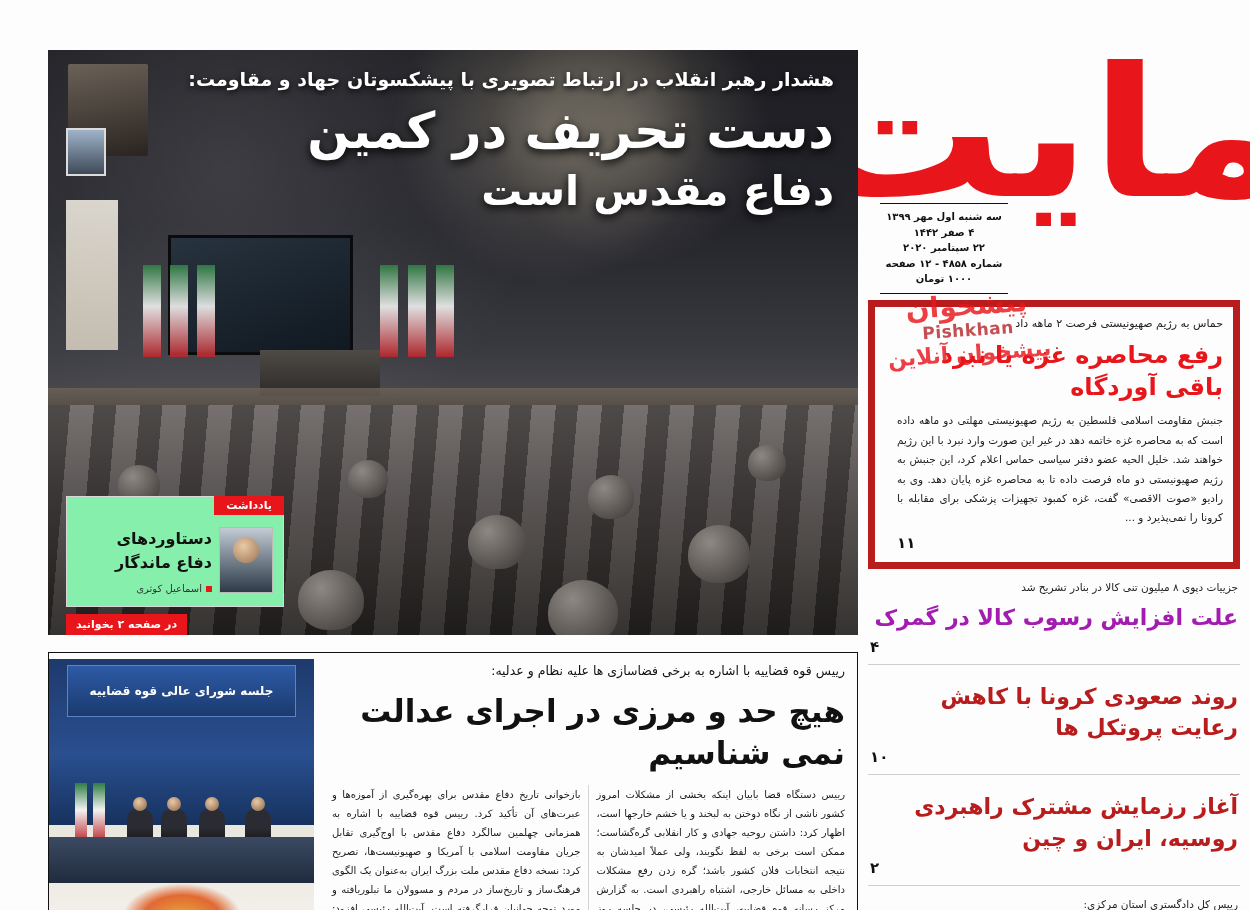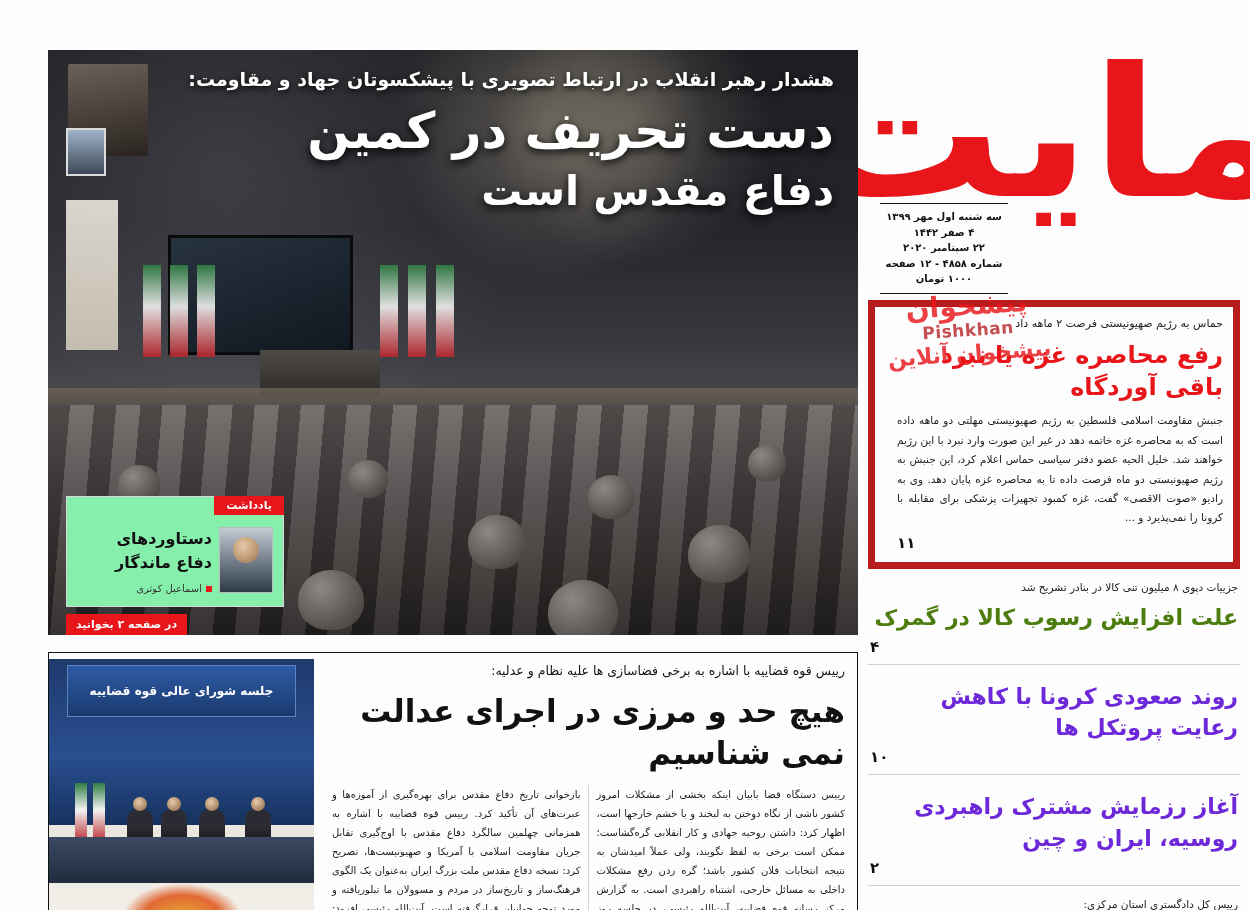--- a/index.html
+++ b/index.html
@@ -250,24 +250,24 @@
 
   .brief {
     direction: rtl; position: relative;
     padding: 10px 2px 8px 2px;
     border-bottom: 1px solid #cfcfcf;
   }
   .brief:last-child { border-bottom: none; }
   .brief .over-title { font-size: 10.5px; }
   .brief h3 {
     margin: 6px 0 0 0;
-    font-size: 22px; font-weight: bold; color: #6d28d9;
+    font-size: 22px; font-weight: bold; color: #b91c1c;
     text-align: right; line-height: 1.45;
   }
-  .brief h3.red { color: #4d7c0f; }
+  .brief h3.red { color: #a21caf; }
   .brief .page-num { margin-top: 4px; }
 
   
   .bottom {
     position: absolute;
     right: 392px; top: 652px;
     width: 810px; height: 290px;
     border: 1px solid #111;
     direction: rtl;
     display: flex;

